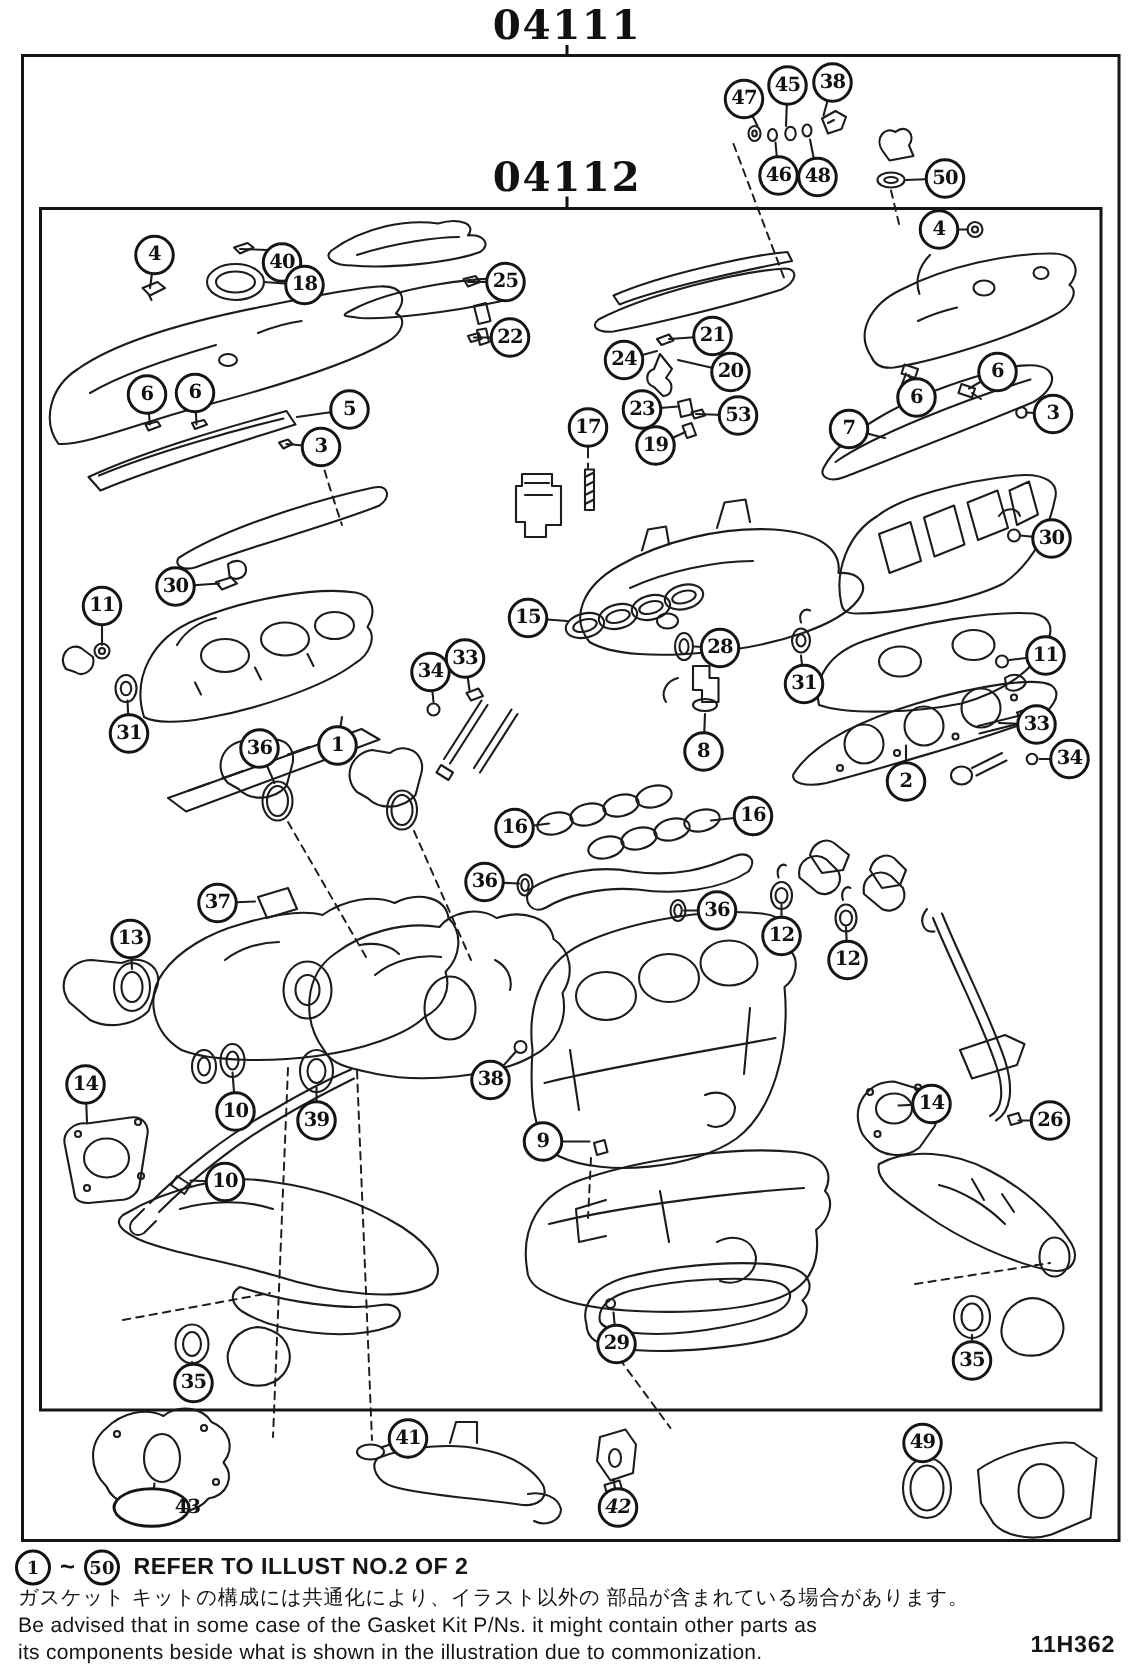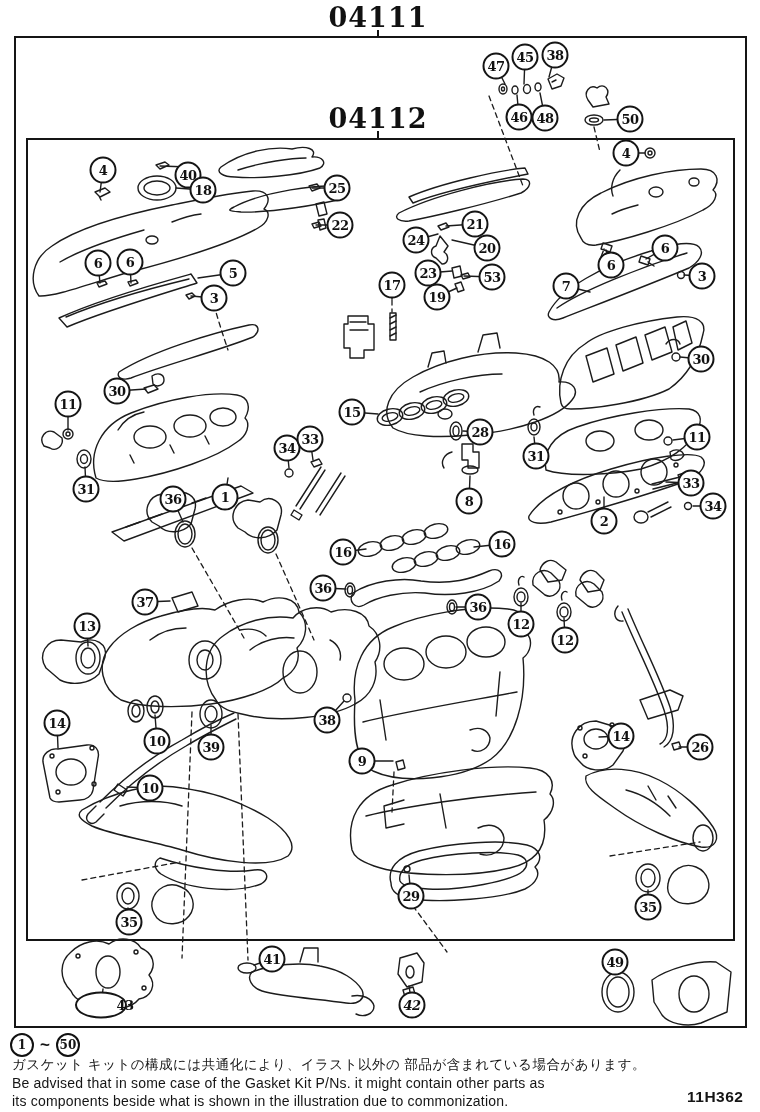--- a/index.html
+++ b/index.html
@@ -552,17 +552,18 @@
     <div class="callout" style="left: 101px; top: 1005px; padding-left: 48px;">43</div>
     <div class="callout" style="left: 272px; top: 959px;">41</div>
     <div class="callout" style="left: 412px; top: 1005px; font-style: italic;">42</div>
     <div class="callout" style="left: 615px; top: 962px;">49</div>
   </div>
 
 <div class="legend-row">
   <span class="legend-circle">1</span>
   <span class="legend-tilde">~</span>
   <span class="legend-circle">50</span>
+  <span class="legend-refer">REFER TO ILLUST NO.2 OF 2</span>
 </div>
 <div class="note-jp">ガスケット キットの構成には共通化により、イラスト以外の 部品が含まれている場合があります。</div>
 <div class="note-en" style="top:1075px;">Be advised that in some case of the Gasket Kit P/Ns.  it might contain other parts as</div>
 <div class="note-en" style="top:1093px;">its components beside what is shown in the illustration due to commonization.</div>
 <div class="drawing-code">11H362</div>
 
 </body></html>

